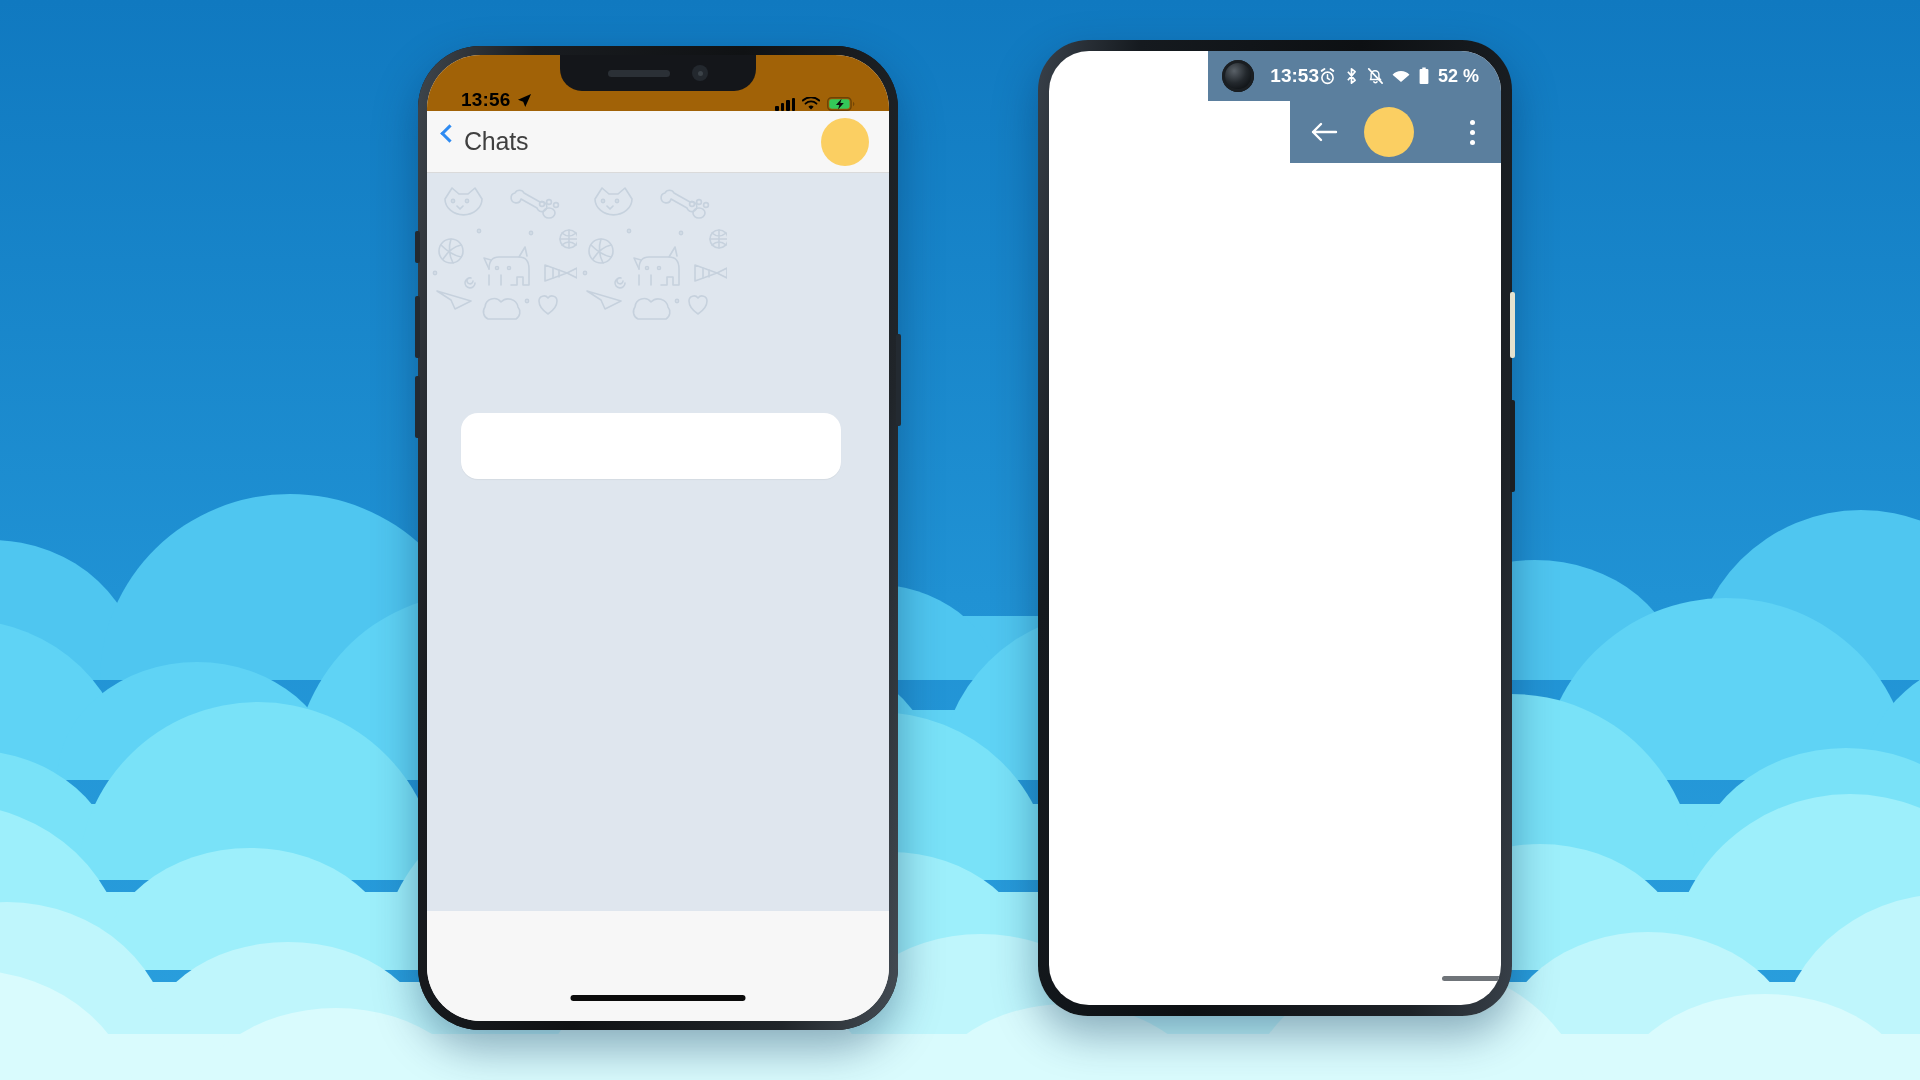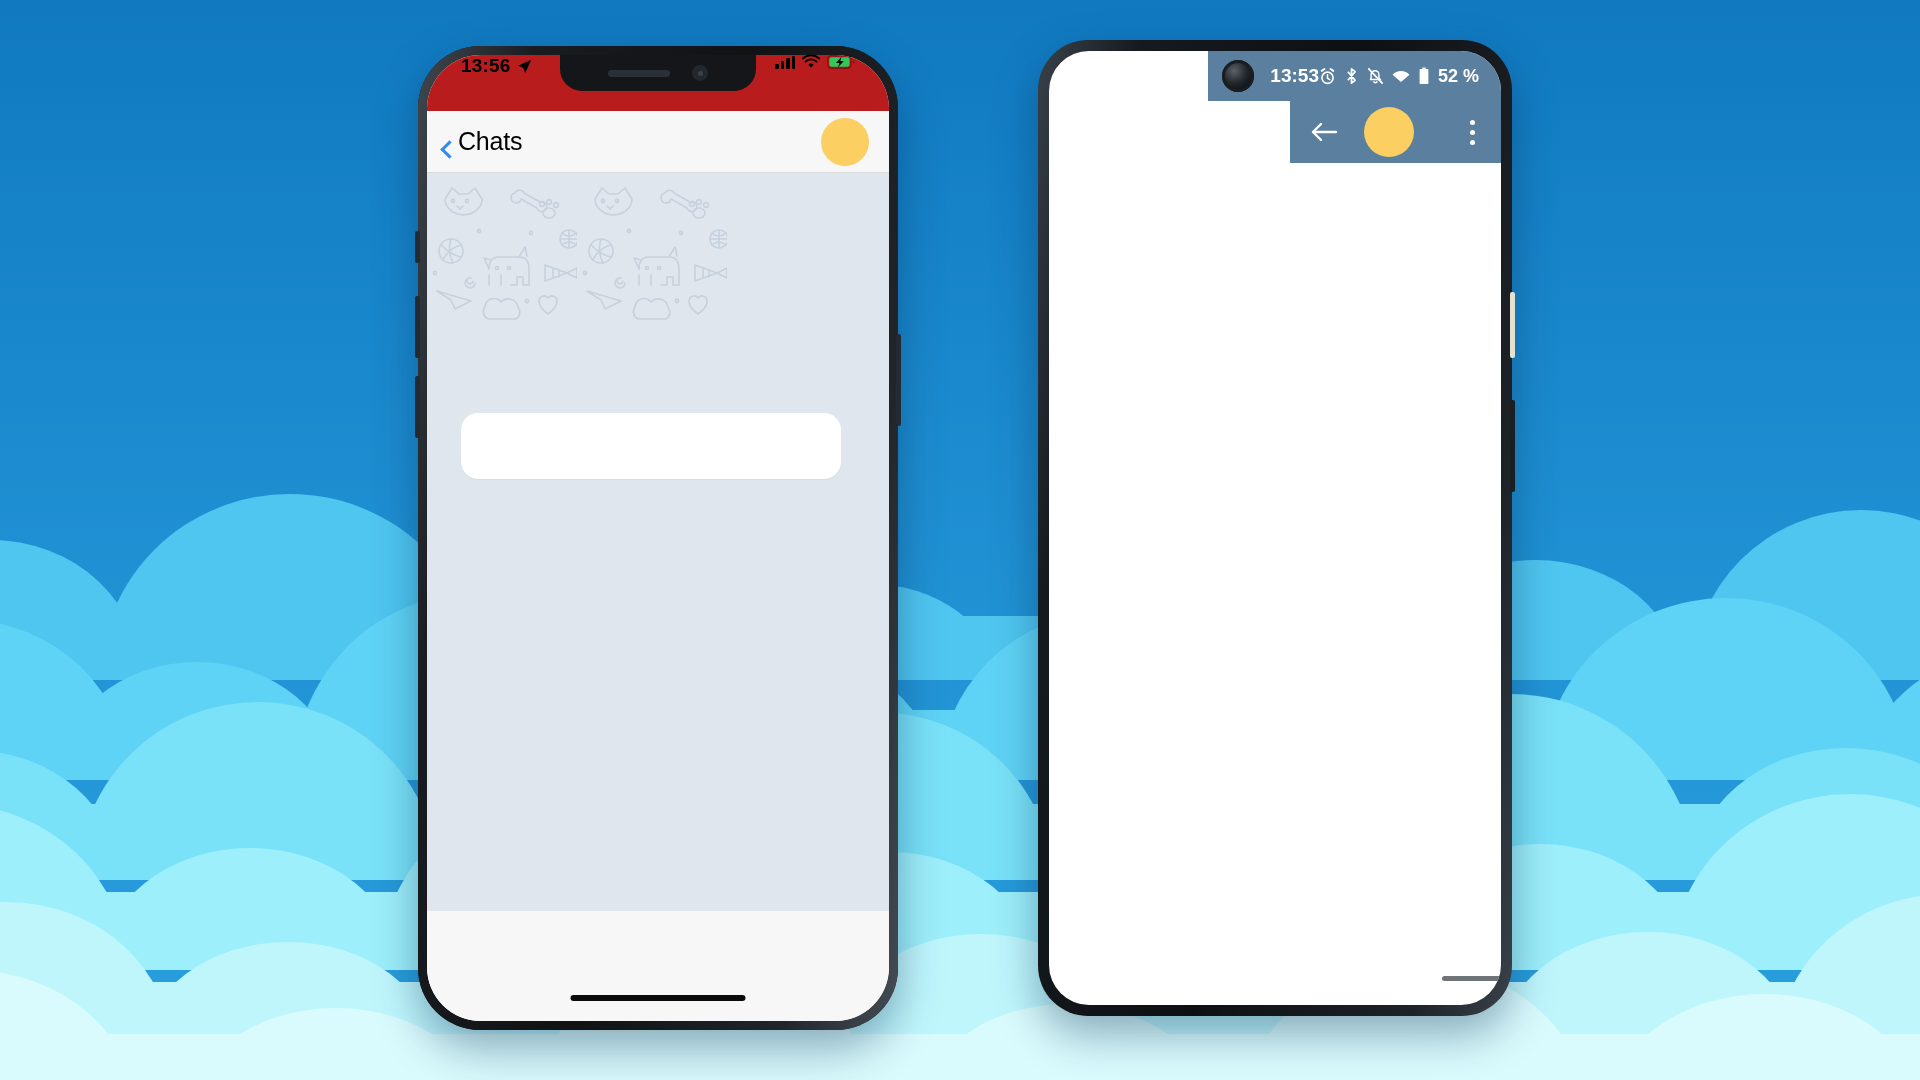--- a/index.html
+++ b/index.html
@@ -43,22 +43,22 @@
     display:flex; flex-direction:column;
   }
   .btn-side { position:absolute; background:#232a31; border-radius:2px; }
   #ip-mute  { left:-3px; top:185px;  width:5px; height:32px; }
   #ip-volup { left:-3px; top:250px;  width:5px; height:62px; }
   #ip-voldn { left:-3px; top:330px;  width:5px; height:62px; }
   #ip-power { right:-3px; top:288px; width:5px; height:92px; }
 
   
   #ip-statusbar{
-    position:relative; height:56px; flex:0 0 56px; background:#b91c1c;
-    display:flex; align-items:flex-start; justify-content:space-between;
+    position:relative; height:56px; flex:0 0 56px; background:#a16207;
+    display:flex; align-items:flex-end; justify-content:space-between;
     padding:0 34px; z-index:4;
   }
   #ip-notch{
     position:absolute; left:50%; transform:translateX(-50%); top:0;
     width:196px; height:36px; background:#14161a;
     border-radius:0 0 22px 22px; z-index:5;
     display:flex; align-items:center; justify-content:center; gap:22px;
   }
   #ip-speaker{ width:62px; height:7px; border-radius:4px; background:#2b3036; }
   #ip-camera{ width:16px; height:16px; border-radius:50%; background:#23282e;
@@ -69,21 +69,21 @@
   #ip-status-right{ display:flex; align-items:center; gap:7px; }
   .sigbars{ display:flex; align-items:flex-end; gap:2px; height:13px; }
   .sigbars b{ width:3.5px; background:#000; border-radius:1px; display:block; }
 
   
   #ip-navbar{
     flex:0 0 62px; background:#f7f7f7; border-bottom:1px solid #dadada;
     display:flex; align-items:center; justify-content:space-between;
     padding:0 20px 0 16px; position:relative; z-index:3;
   }
-  #ip-back{ display:flex; align-items:flex-end; gap:0; color:#000000;
+  #ip-back{ display:flex; align-items:flex-start; gap:6px; color:#404040;
             font-size:25px; letter-spacing:-.2px; cursor:pointer; }
   .chev-l{ width:13px; height:13px; border-left:3.6px solid #2e8bf2;
            border-bottom:3.6px solid #2e8bf2; transform:rotate(45deg); margin-right:2px; }
   .avatar-circle{ border-radius:50%; background:#fbcf62; flex:0 0 auto; }
   #ip-avatar{ width:48px; height:48px; }
 
   
   .chatarea{ flex:1 1 auto; position:relative; overflow:hidden;
              background:#dfe6ee; }
   .doodle{ position:absolute; inset:0; opacity:.5; }

